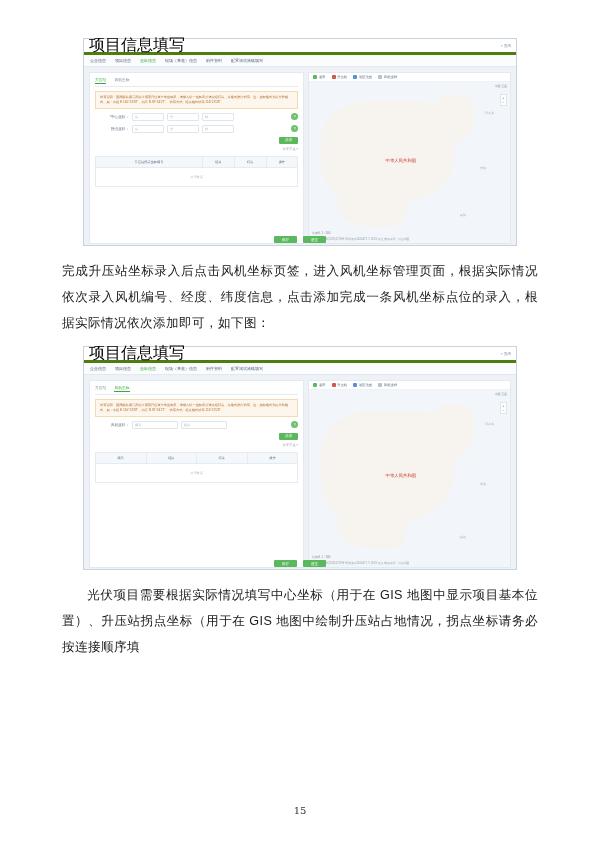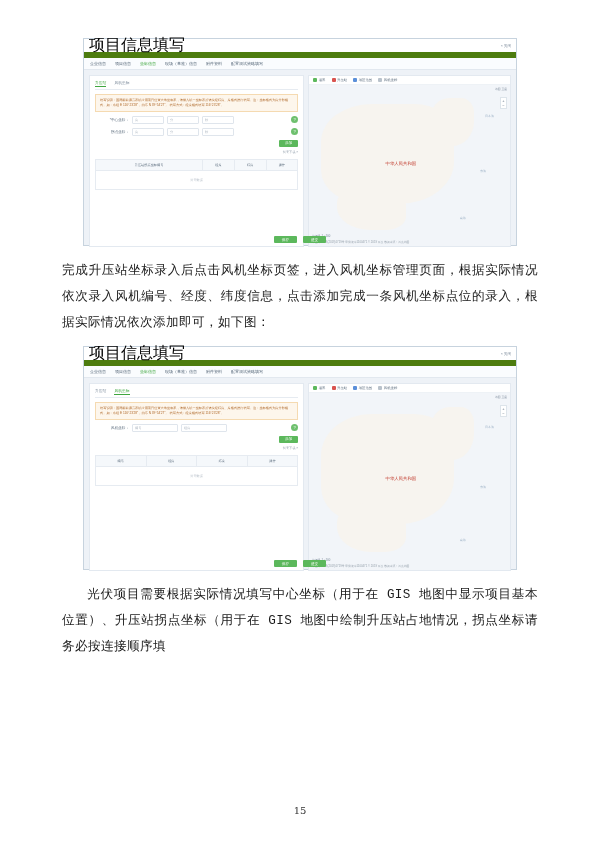--- a/index.html
+++ b/index.html
@@ -36,21 +36,21 @@
     border: 1px solid #c7d3de;
     background: #eef2f7;
     box-sizing: border-box;
   }
   .shot-1 { height: 208px; }
   .shot-2 { height: 224px; }
 
   .app-titlebar {
     height: 13px;
     background: #ffffff;
-    border-bottom: 6px solid #4d7c0f;
+    border-bottom: 3px solid #4d7c0f;
     display: flex;
     align-items: center;
     justify-content: space-between;
     padding: 0 5px;
     text-align: right;
   }
   .app-title-right {
     font-size: 3.6px;
     color: #7b8a9a;
   }
@@ -289,21 +289,21 @@
     right: 0;
     bottom: 2px;
     display: flex;
     justify-content: center;
     gap: 6px;
   }
   .shot-footer .btn { padding: 1.5px 8px; }
 
   
   .para {
-    font-family: Liberation Mono, monospace;
+    font-family: Liberation Sans, sans-serif;
     font-size: 12.6px;
     line-height: 26px;
     color: #1a1a1a;
     text-align: justify;
     letter-spacing: .4px;
   }
   .para.indent { text-indent: 2em; }
   .gap-above { margin-top: 12px; }
   .gap-below { margin-bottom: 10px; }
 

